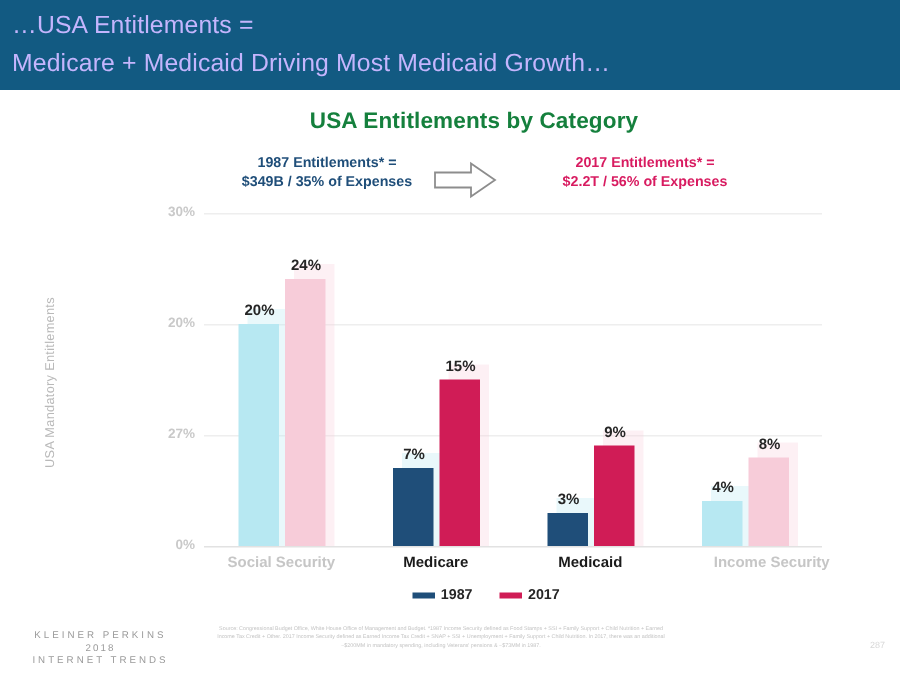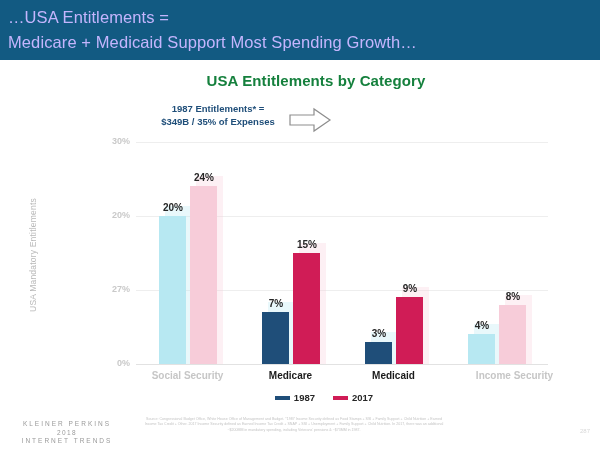--- a/index.html
+++ b/index.html
@@ -147,40 +147,42 @@
   #page-number{
     position:absolute;right:10px;top:16px;
     font-size:6px;color:#d8d8d8;
   }
 </style>
 </head>
 <body>
 
 <div id="title-banner">
   <div class="title-line">…USA Entitlements =</div>
-  <div class="title-line">Medicare + Medicaid Support Most Spending Growth…</div>
+  <div class="title-line">Medicare + Medicaid Driving Most Medicaid Growth…</div>
 </div>
 
 <div id="chart-card">
 
   <div id="chart-title">USA Entitlements by Category</div>
 
   <div id="callout-row">
     <div class="callout" id="callout-1987">
       <div class="ln1">1987 Entitlements* =</div>
       <div class="ln2">$349B / 35% of Expenses</div>
     </div>
 
     <div id="arrow-icon">
       <svg width="44" height="26" viewBox="0 0 44 26">
         <polygon points="2,8 26,8 26,2 42,13 26,24 26,18 2,18" fill="#ffffff" stroke="#8d8d8d" stroke-width="1.2" stroke-linejoin="miter"></polygon>
       </svg>
     </div>
 
     <div class="callout" id="callout-2017">
+      <div class="ln1">2017 Entitlements* =</div>
+      <div class="ln2">$2.2T / 56% of Expenses</div>
     </div>
   </div>
 
   <div id="plot-wrap">
     <div id="y-axis-title">USA Mandatory Entitlements</div>
     <div id="y-ticks">
         <div class="y-tick-label" style="top: 216px;">0%</div>
         <div class="y-tick-label" style="top: 142px;">27%</div>
         <div class="y-tick-label" style="top: 68px;">20%</div>
         <div class="y-tick-label" style="top: -6px;">30%</div>

